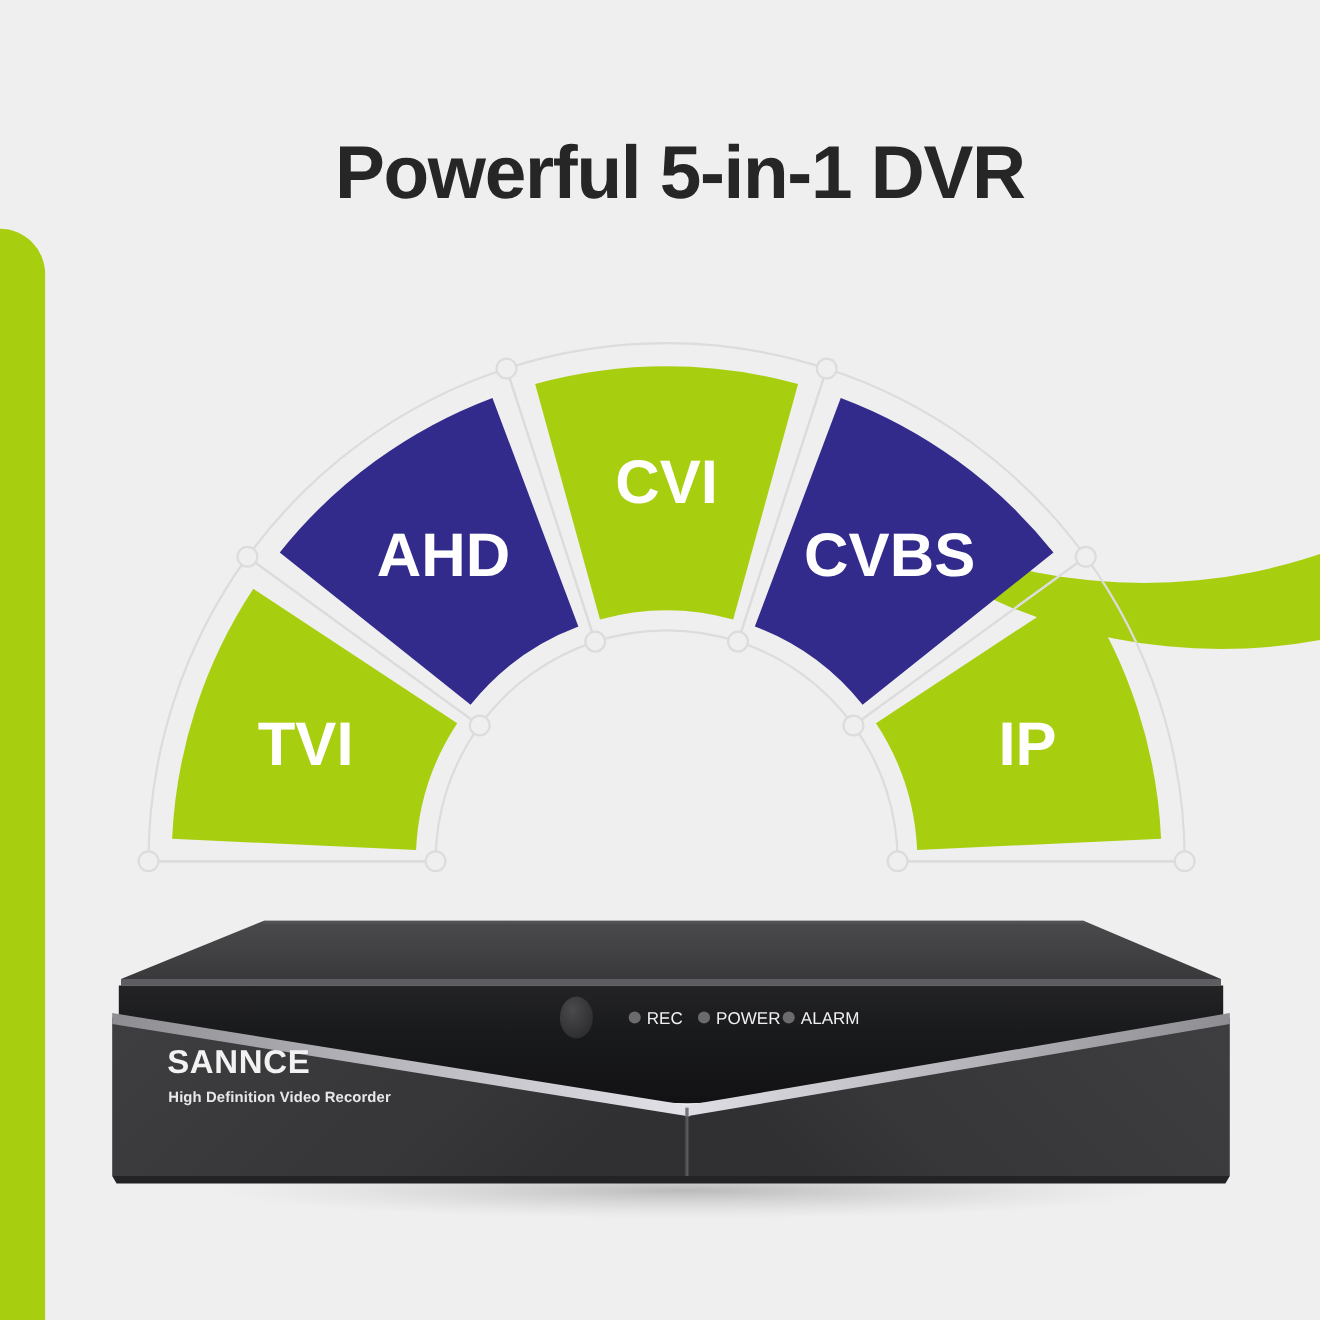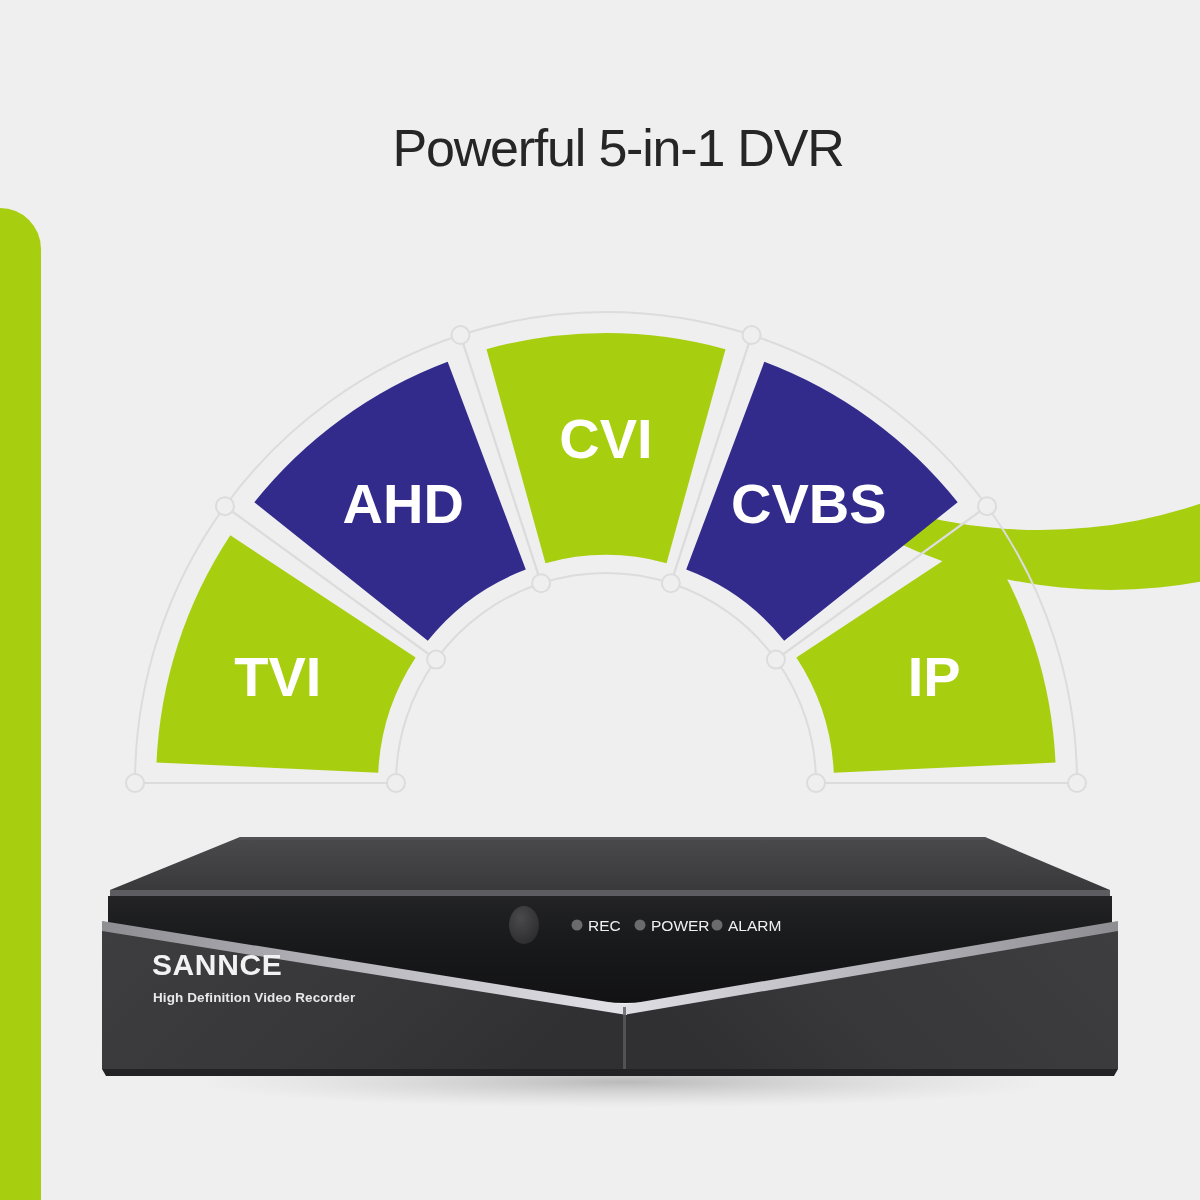--- a/index.html
+++ b/index.html
@@ -40,22 +40,22 @@
     background: #a8ce10;
     border-top-right-radius: 56px;
     z-index: 0;
   }
 
   
   .title {
     position: absolute;
     left: 0; right: 0; top: 118px;
     text-align: center;
-    font-size: 52px;
-    font-weight: 400;
+    font-size: 68px;
+    font-weight: 700;
     letter-spacing: -1.2px;
     color: #262626;
     z-index: 5;
     white-space: nowrap;
     padding-left: 36px;
   }
 
   
   #fan {
     position: absolute;

